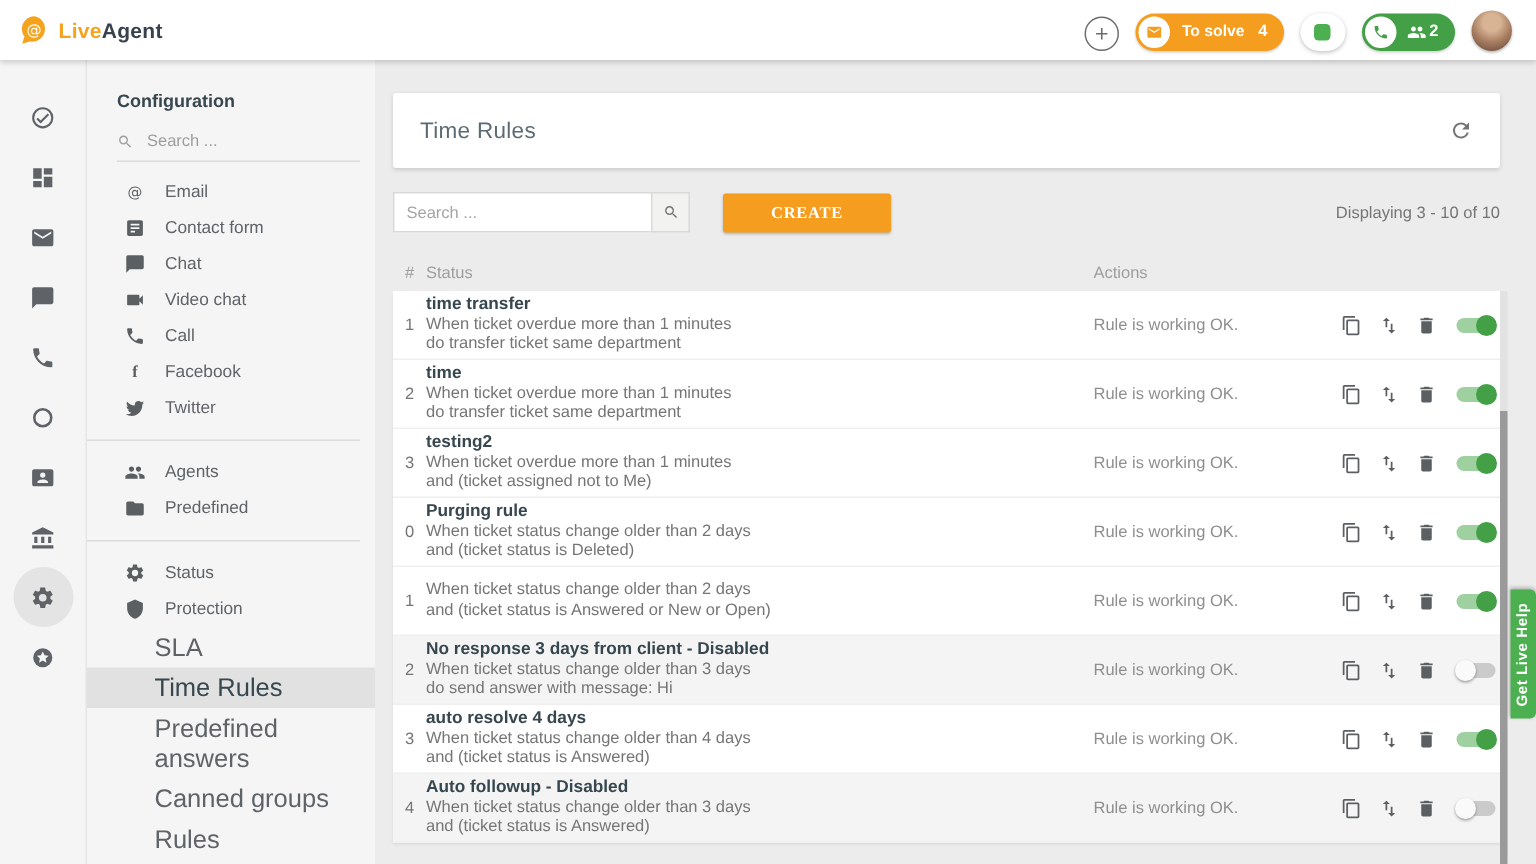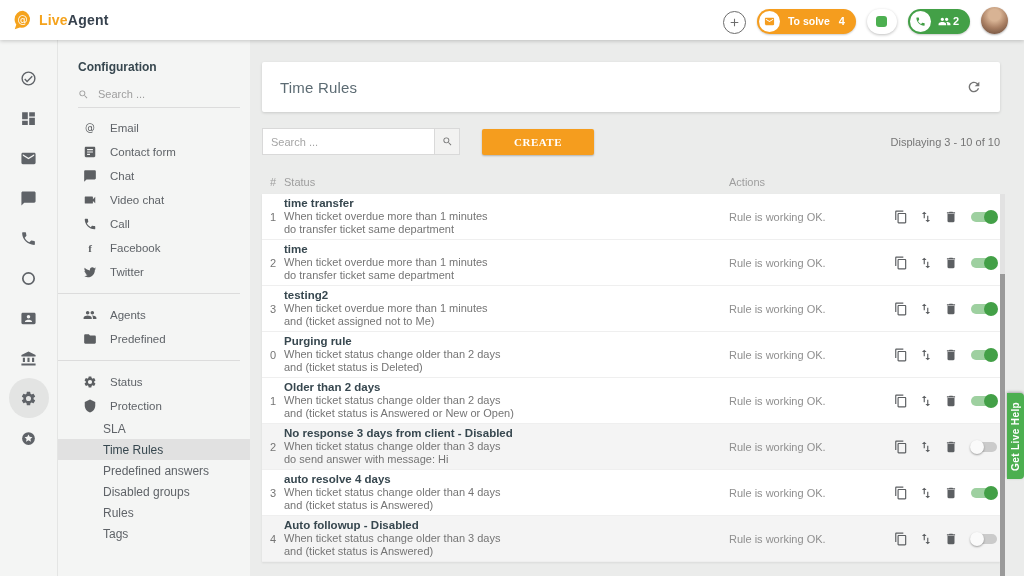--- a/index.html
+++ b/index.html
@@ -52,21 +52,21 @@
   .sidebar { width:192px; background:#f4f5f4; flex-shrink:0; padding-top:20px; font-size:11.5px; color:#5f6368; }
   .sb-title { font-size:12px; font-weight:bold; color:#37474f; padding-left:20px; }
   .sb-search { display:flex; align-items:center; gap:9px; margin:14px 10px 0 20px; padding-bottom:7px;
                border-bottom:1px solid #dcdcdc; }
   .sb-search .ic { width:11px; height:11px; color:#9e9e9e; }
   .sb-search input { border:none; background:transparent; outline:none; font-size:11px; width:110px;
                      font-family:"Liberation Sans",sans-serif; color:#616161; }
   .sb-search input::placeholder { color:#9e9e9e; }
   .sb-item { display:flex; align-items:center; gap:13px; padding:5px 0 5px 25px; cursor:pointer; }
   .sb-item .ic { width:14px; height:14px; color:#5c5f62; }
-  .sb-sub { padding:3.5px 0 3.5px 45px; cursor:pointer; font-size:12px; }
+  .sb-sub { padding:3.5px 0 3.5px 45px; cursor:pointer; font-size:17px; }
   .sb-sub.selected { background:#e1e1e1; color:#37474f; }
   .sb-divider { border-top:1px solid #dcdcdc; margin:9px 10px 9px 0; }
   .sb-gap { height:8px; }
 
   
   main { flex:1; padding:22px 24px 0 12px; position:relative; min-width:0; }
   .title-card { background:#fff; height:50px; border-radius:2px; box-shadow:0 1px 3px rgba(0,0,0,.14);
                 display:flex; align-items:center; padding:0 18px; }
   .title-card h1 { font-size:15px; font-weight:normal; color:#5c6b73; letter-spacing:.2px; }
   .refresh-btn { margin-left:auto; background:none; border:none; color:#757575; cursor:pointer;
@@ -341,21 +341,21 @@
           <span class="ic ">
             <svg viewBox="0 0 24 24">
               <path fill="currentColor" d="M12 1 3 5v6c0 5.55 3.84 10.74 9 12 5.16-1.26 9-6.45 9-12V5l-9-4z"></path>
             </svg>
           </span>
           <span>Protection</span>
         </div>
         <div class="sb-sub">SLA</div>
         <div class="sb-sub selected">Time Rules</div>
         <div class="sb-sub">Predefined answers</div>
-        <div class="sb-sub">Disabled groups</div>
+        <div class="sb-sub">Canned groups</div>
         <div class="sb-sub">Rules</div>
         <div class="sb-sub">Tags</div>
         <div class="sb-gap"></div>
       </div>
   </aside>
 
   <main>
     <div class="title-card">
       <h1>Time Rules</h1>
       <button class="refresh-btn ic">
@@ -499,21 +499,20 @@
               </svg>
             </span>
             <div class="toggle on">
               <div class="knob"></div>
             </div>
           </div>
         </div>
         <div class="row grid-cols">
           <div class="num">1</div>
           <div class="rule-cell">
-            <div class="name">Older than 2 days</div>
             <div class="desc">When ticket status change older than 2 days</div>
             <div class="desc">and (ticket status is Answered or New or Open)</div>
           </div>
           <div class="status-cell">Rule is working OK.</div>
           <div class="actions-cell">
             <span class="ic act-icon">
               <svg viewBox="0 0 24 24">
                 <path fill="currentColor" d="M16 1H4c-1.1 0-2 .9-2 2v14h2V3h12V1zm3 4H8c-1.1 0-2 .9-2 2v14c0 1.1.9 2 2 2h11c1.1 0 2-.9 2-2V7c0-1.1-.9-2-2-2zm0 16H8V7h11v14z"></path>
               </svg>
             </span>

